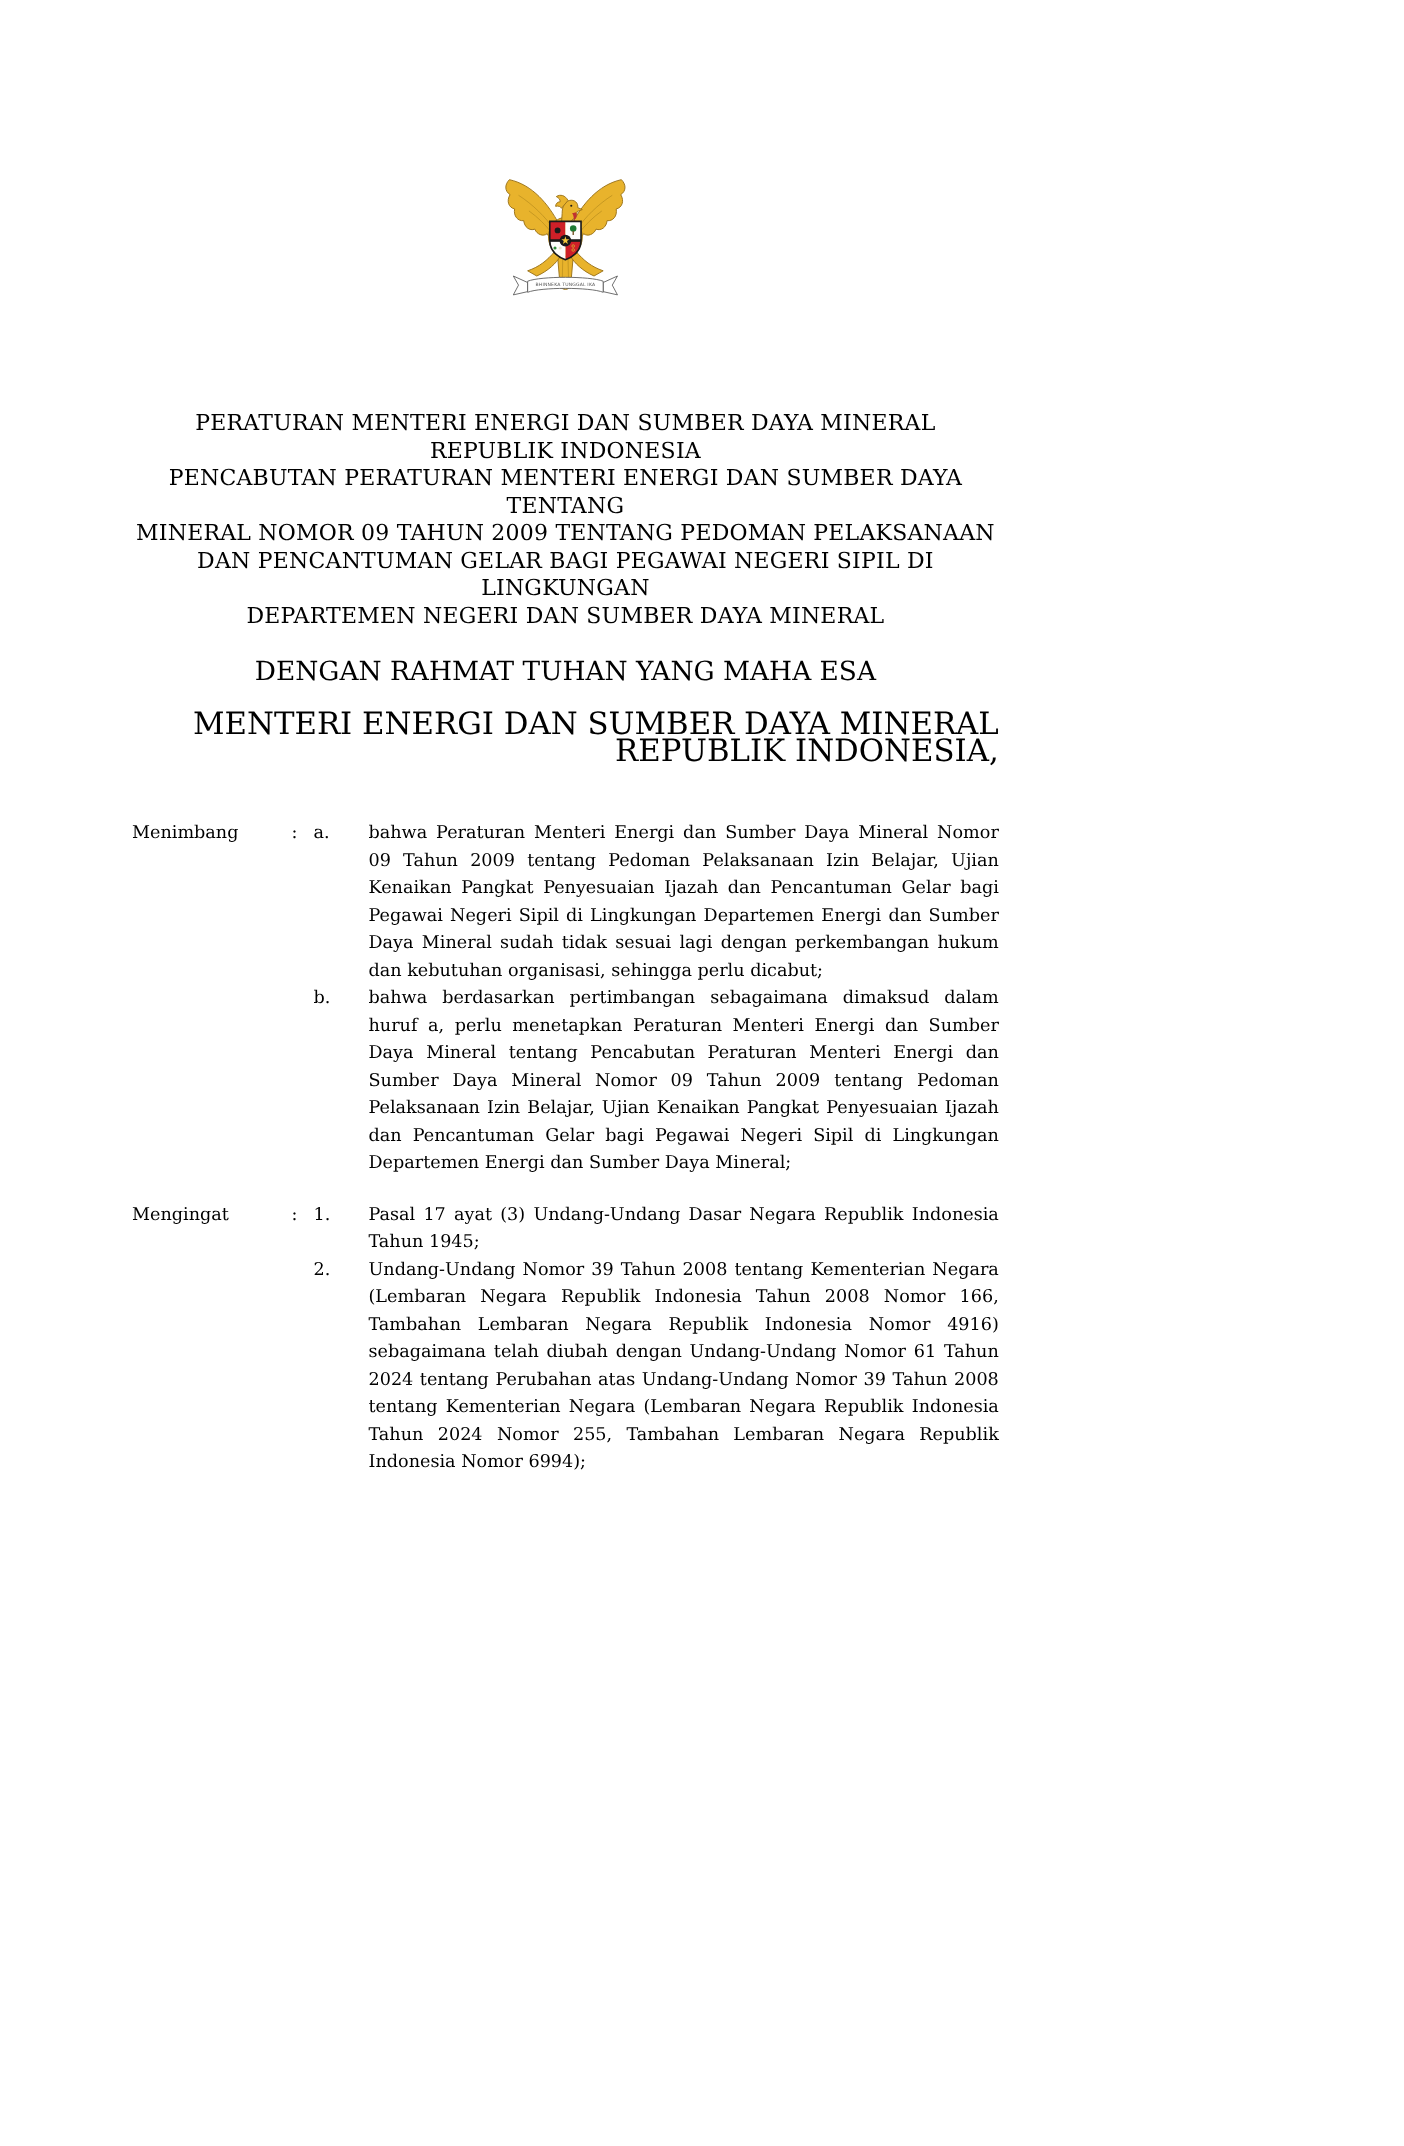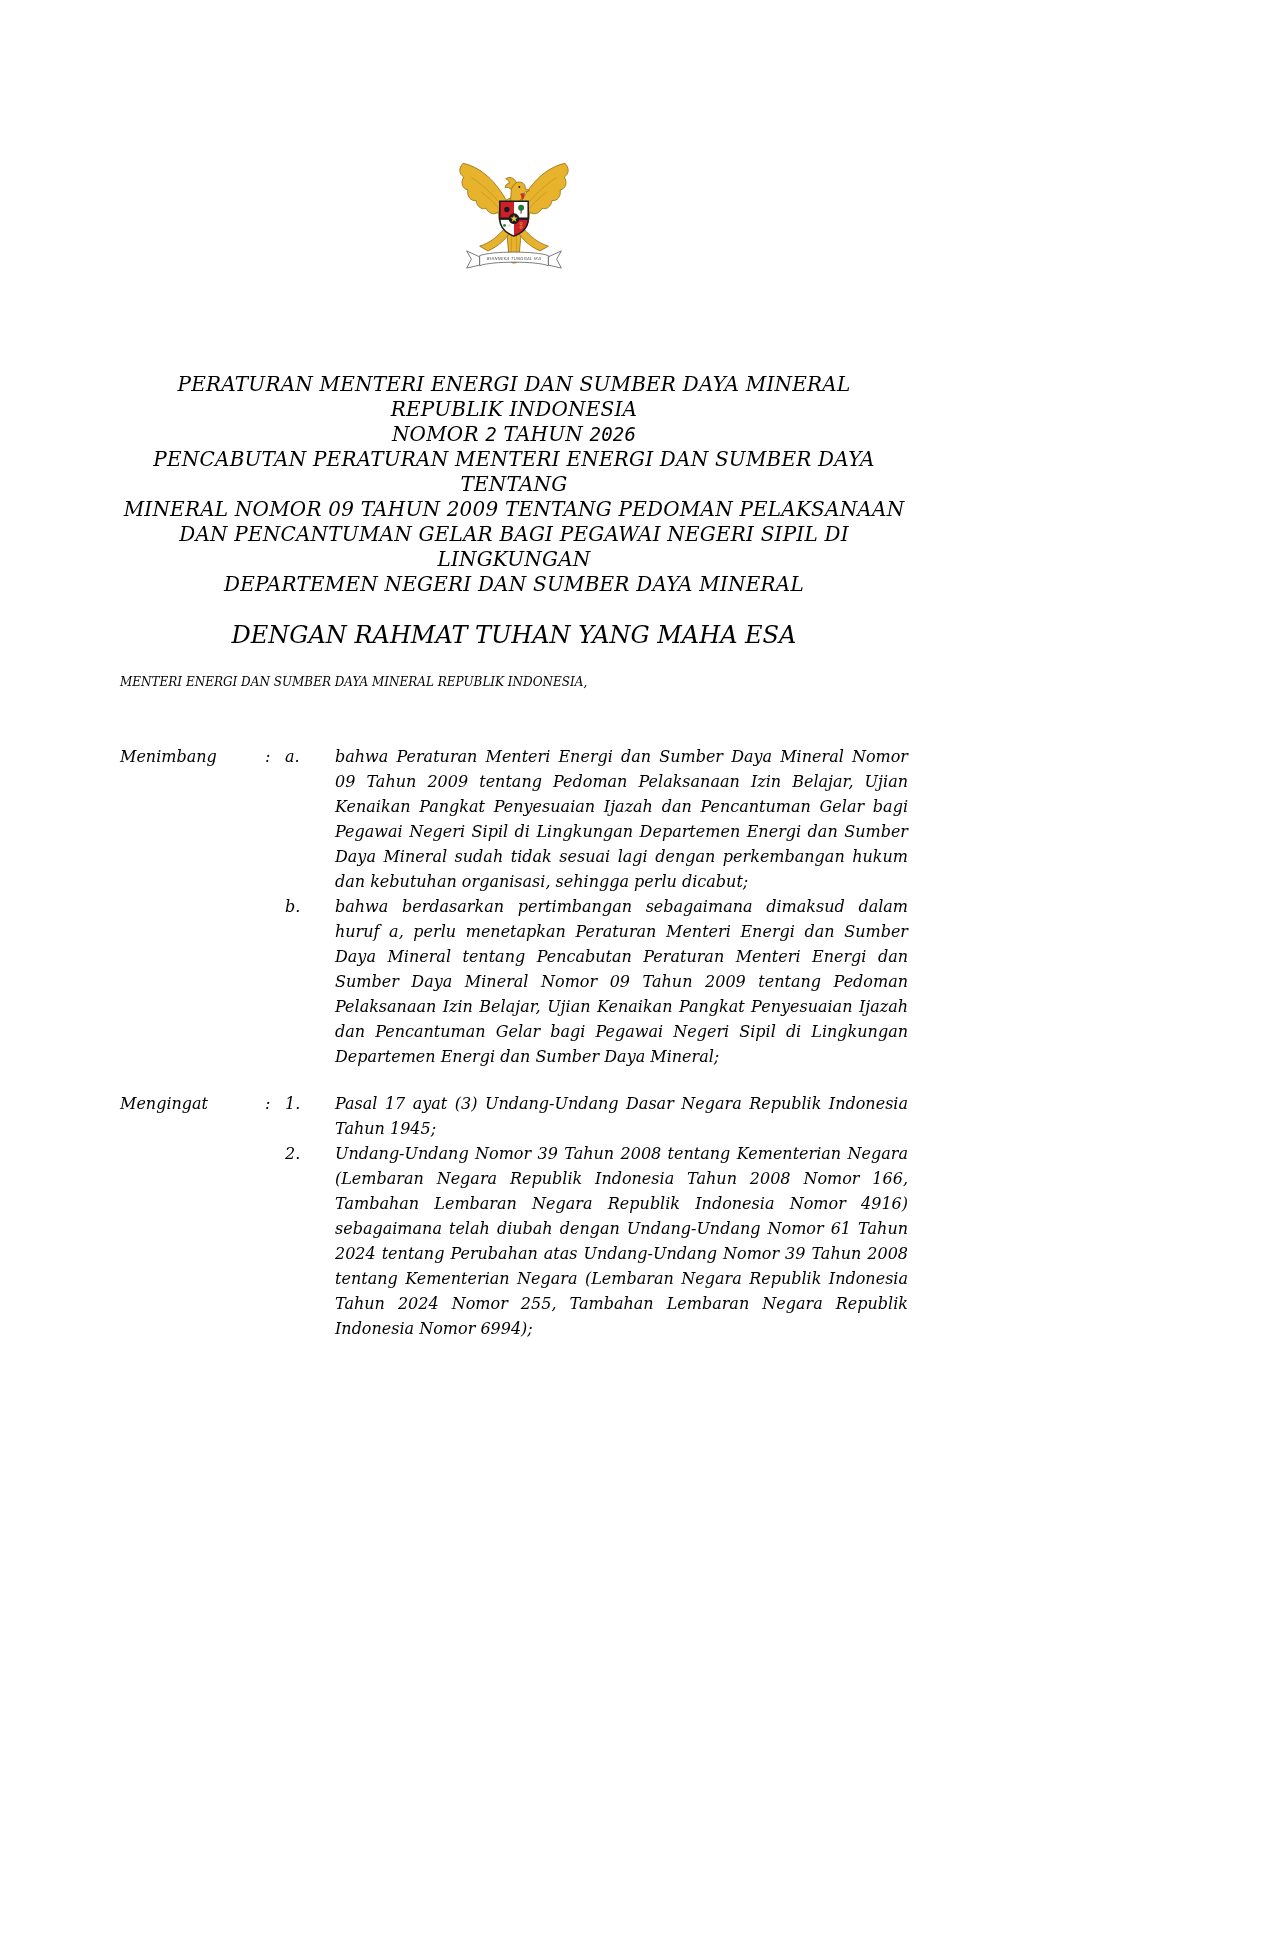--- a/index.html
+++ b/index.html
@@ -5,21 +5,20 @@
   * { box-sizing: border-box; }
   html, body { margin: 0; padding: 0; background: #ffffff; }
   .page {
     position: relative;
     width: 1276px;
     height: 1951px;
     background: #ffffff;
     color: #000000;
     font-family: "DejaVu Serif", "Liberation Serif", serif;
     overflow: hidden;
-    font-style: italic;
   }
   .doc {
     position: absolute;
     left: 120px;
     top: 0;
     width: 788px;
   }
   .emblem { width: 116px; margin: 150px auto 0 auto; }
   .emblem svg { display: block; }
 
@@ -35,22 +34,22 @@
     font-size: 19px;
   }
   .rahmat {
     margin-top: 26px;
     text-align: center;
     font-size: 24px;
     line-height: 25px;
   }
   .menteri {
     margin-top: 22px;
-    text-align: left;
-    font-size: 12px;
+    text-align: right;
+    font-size: 28px;
     line-height: 25px;
   }
   .clause-block {
     font-size: 16px;
     line-height: 25px;
   }
   .clause-block.menimbang { margin-top: 49px; }
   .clause-block.mengingat { margin-top: 22px; }
   .clause-row {
     display: grid;
@@ -120,26 +119,20 @@
           <path d="M158,186 L180,176 L172,190 L180,205 L158,200 Z" fill="#FFFFFF" stroke="#555555" stroke-width="1.3"></path>
           <path d="M42,184 C62,176 138,176 158,184 L158,201 C138,193 62,193 42,201 Z" fill="#FFFFFF" stroke="#555555" stroke-width="1.3"></path>
           <text x="100" y="191.5" text-anchor="middle" font-size="7" letter-spacing="0.3" fill="#555555" font-family="DejaVu Sans, sans-serif">BHINNEKA TUNGGAL IKA</text>
         </g>
       </svg>
     </div>
 
     <div class="title-block">
       <div>PERATURAN MENTERI ENERGI DAN SUMBER DAYA MINERAL</div>
       <div>REPUBLIK INDONESIA</div>
-      <div>
-        <span>NOMOR</span>
-        <span class="mono">2</span>
-        <span>TAHUN</span>
-        <span class="mono">2026</span>
-      </div>
       <div>PENCABUTAN PERATURAN MENTERI ENERGI DAN SUMBER DAYA</div>
       <div>TENTANG</div>
       <div>MINERAL NOMOR 09 TAHUN 2009 TENTANG PEDOMAN PELAKSANAAN</div>
       <div>DAN PENCANTUMAN GELAR BAGI PEGAWAI NEGERI SIPIL DI LINGKUNGAN</div>
       <div>DEPARTEMEN NEGERI DAN SUMBER DAYA MINERAL</div>
     </div>
 
     <div class="rahmat">DENGAN RAHMAT TUHAN YANG MAHA ESA</div>
     <div class="menteri">MENTERI ENERGI DAN SUMBER DAYA MINERAL REPUBLIK INDONESIA,</div>
 

